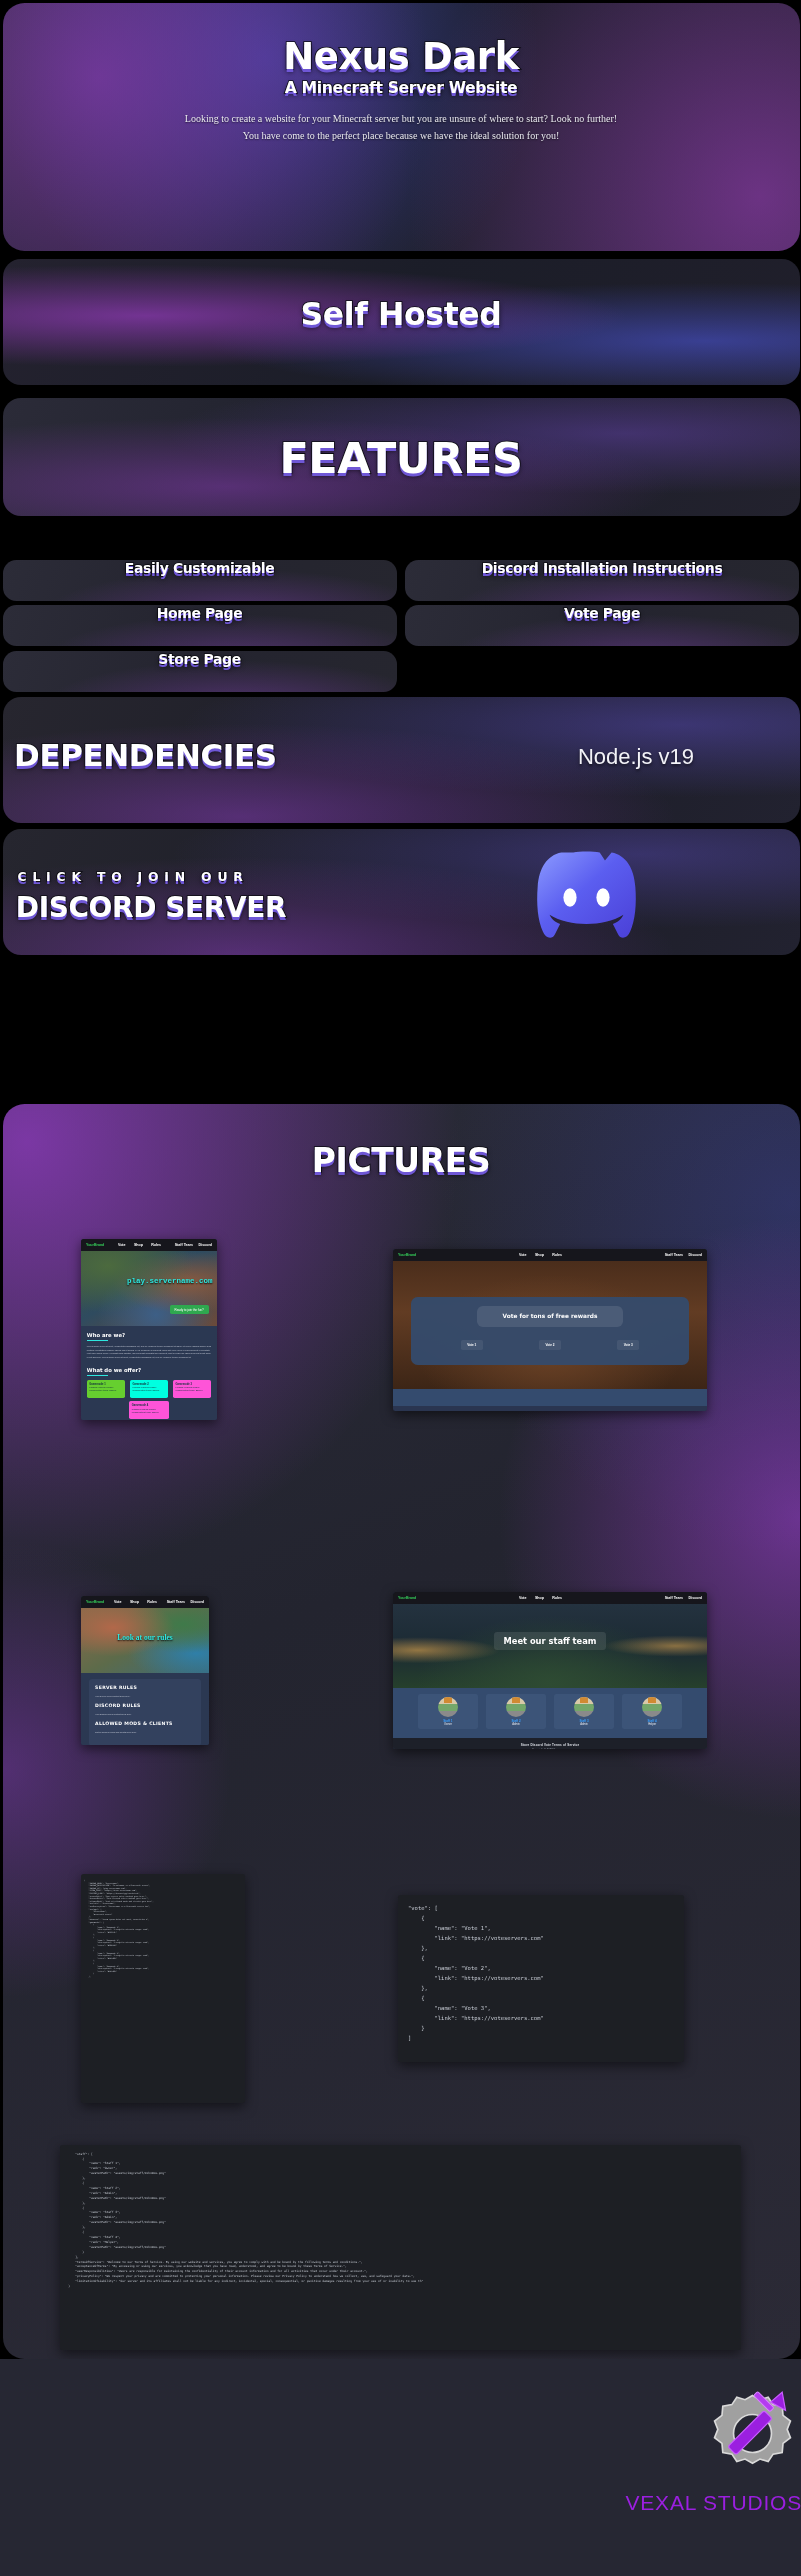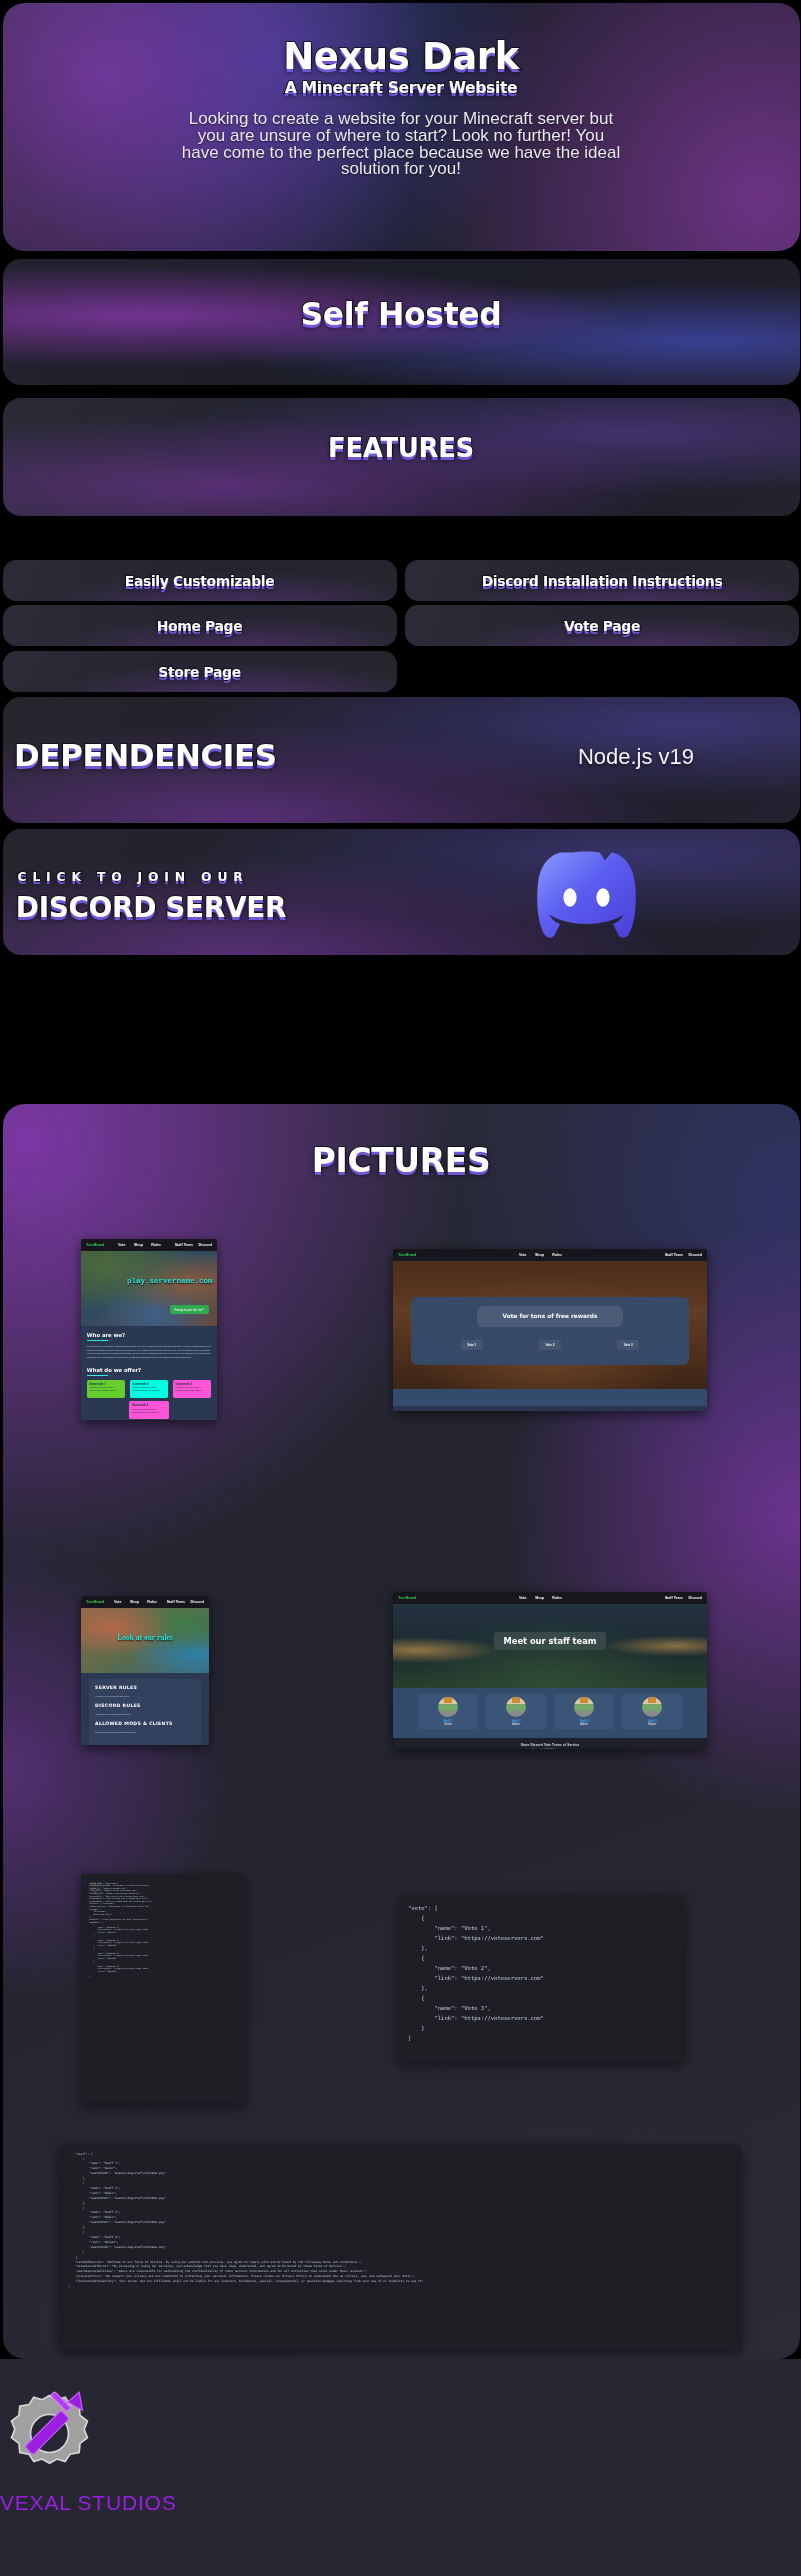--- a/index.html
+++ b/index.html
@@ -26,48 +26,48 @@
   #header { left:2.5px; top:2.5px; width:797px; height:248px; border-radius:21.5px;
             background:
               radial-gradient(circle at 12% 30%, rgba(150,60,190,.62), rgba(150,60,190,0) 46%),
               radial-gradient(circle at 33% 22%, rgba(70,80,210,.55), rgba(70,80,210,0) 48%),
               radial-gradient(circle at 95% 78%, rgba(168,64,200,.55), rgba(168,64,200,0) 45%),
               linear-gradient(135deg,#2a2c3a 0%,#1d1f2b 45%,#232330 100%);
   }
   #header .inner { position:absolute; left:0; right:0; top:33px; }
   #hero-title { font-size:37px; line-height:41px; }
   #hero-sub { font-size:15.7px; line-height:20px; margin-top:1.7px; }
-  #hero-para { margin:13.3px auto 0; width:447px; font-size:17px; line-height:16.6px;
-               text-align:center; color:#e9e9ef; font-family:Liberation Sans, sans-serif;
+  #hero-para { margin:13.3px auto 0; width:447px; font-size:10px; line-height:16.6px;
+               text-align:center; color:#e9e9ef; font-family:Liberation Serif, serif;
                text-shadow:0 0.8px 1.7px rgba(0,0,0,.6); }
 
   
   #selfhosted { left:2.5px; top:259px; width:797px; height:126px;
     background:
       radial-gradient(ellipse at 18% 45%, rgba(150,60,190,.70), rgba(150,60,190,0) 52%),
       radial-gradient(ellipse at 88% 65%, rgba(75,85,215,.60), rgba(75,85,215,0) 50%),
       linear-gradient(120deg,#24222f 0%,#1b1d28 50%,#201f2b 100%);
   }
   #selfhosted h2 { position:absolute; left:0; right:0; top:37px; font-size:31.5px; }
 
   
   #featHead { left:2.5px; top:398px; width:797px; height:118px;
     background:
       radial-gradient(ellipse at 28% 75%, rgba(140,60,185,.50), rgba(140,60,185,0) 55%),
       radial-gradient(ellipse at 78% 30%, rgba(115,75,200,.42), rgba(115,75,200,0) 52%),
       linear-gradient(120deg,#2b2b38 0%,#1c1e29 55%,#23222e 100%);
   }
-  #featHead h2 { position:absolute; left:0; right:0; top:35px; font-size:26px; }
+  #featHead h2 { position:absolute; left:0; right:0; top:35px; font-size:43px; }
 
   
   .fcard { position:absolute; height:41px; border-radius:13.3px;
     background:
       radial-gradient(ellipse at 60% 130%, rgba(130,65,180,.45), rgba(130,65,180,0) 58%),
       linear-gradient(110deg,#2c2c38 0%,#24242f 50%,#26262f 100%);
-    display:flex; align-items:center; justify-content:center;
+    display:flex; justify-content:center;
   }
   .fcard span { font-size:14px; }
   .fcol-l { left:2.5px; width:394px; }
   .fcol-r { left:405px; width:394px; }
   .frow1 { top:560px; } .frow2 { top:605px; } .frow3 { top:651px; }
 
   
   #deps { left:2.5px; top:697px; width:797px; height:126px;
     background:
       radial-gradient(ellipse at 30% 95%, rgba(135,60,185,.52), rgba(135,60,185,0) 55%),
@@ -205,21 +205,21 @@
   .code pre { margin:0; white-space:pre; }
   #code1 { left:81px; top:1874px; width:164px; height:229px; padding:5px 3.3px; }
   #code1 pre { font-size:1.8px; line-height:2.6px; }
   #code2 { left:398px; top:1895px; width:286px; height:167px; padding:8.3px 10px; }
   #code2 pre { font-size:5.5px; line-height:10px; }
   #code3 { left:60px; top:2145px; width:681px; height:205px; padding:6.6px 8.3px; }
   #code3 pre { font-size:2.9px; line-height:4.9px; }
 
   
   #footer { position:absolute; left:0; top:2359px; width:802px; height:217px; background:#262733; }
-  #logoWrap { position:absolute; left:0; right:0; top:25px; text-align:left; }
+  #logoWrap { position:absolute; left:0; right:0; top:25px; text-align:right; }
   #brandName { font-size:21px; color:#9b1fe0; letter-spacing:0.8px;
                font-family:"Liberation Sans",sans-serif; margin-top:5px; }
 </style>
 </head>
 <body>
 
 <div class="page">
 
   <section class="panel" id="header">
     <div class="inner">

